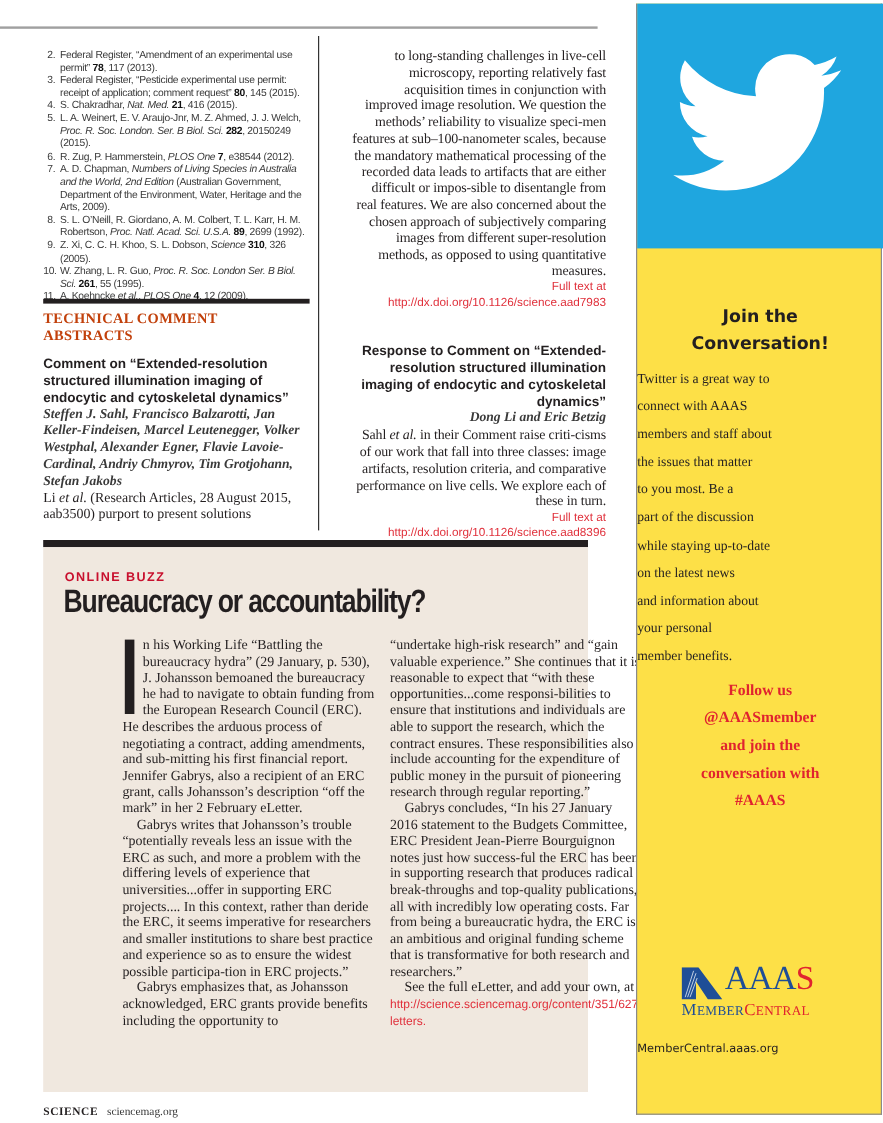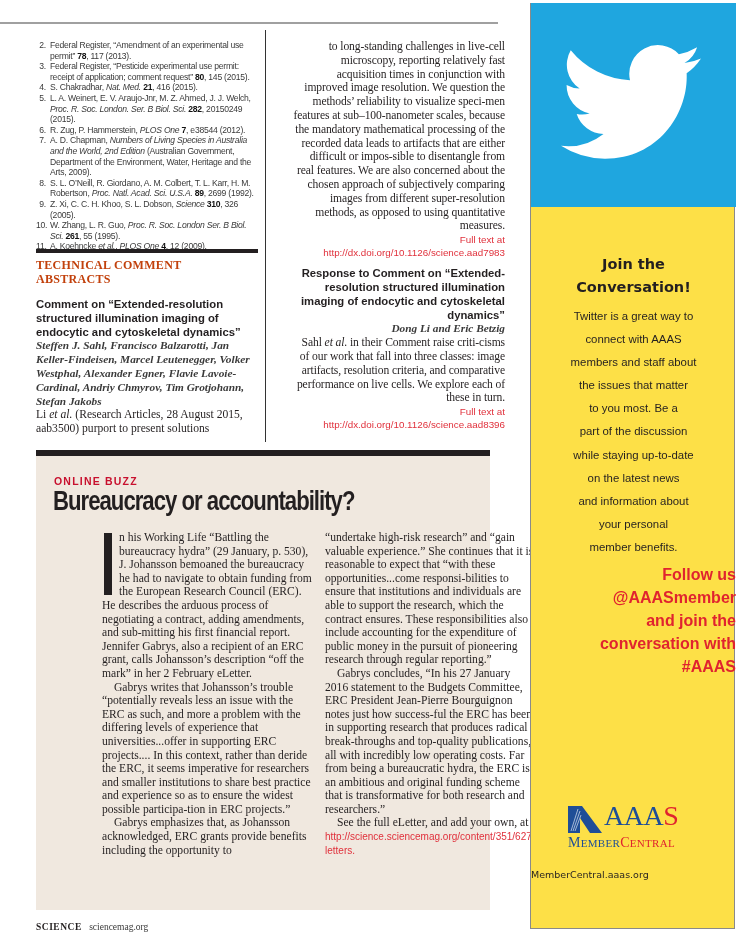--- a/index.html
+++ b/index.html
@@ -21,21 +21,21 @@
   .section-head { position: absolute; left: 36px; top: 258px; width: 222px; font-family: Liberation Serif, serif; font-weight: bold; font-size: 12px; line-height: 14px; color: #c2410c; letter-spacing: 0.3px; }
 
   .tc-title { font-family: "Liberation Sans", sans-serif; font-weight: bold; font-size: 11.3px; line-height: 13.8px; color: #231f20; }
   .tc-authors { font-family: "Liberation Serif", serif; font-style: italic; font-weight: bold; font-size: 11.3px; line-height: 13.8px; color: #3a3a3a; }
   .tc-body { font-family: "Liberation Serif", serif; font-size: 11.6px; line-height: 13.8px; color: #231f20; }
   .tc-link { font-family: "Liberation Sans", sans-serif; font-size: 9.8px; line-height: 13px; color: #e0303b; display: block; }
 
   .tc1 { position: absolute; left: 36px; top: 298px; width: 224px; }
   .col2 { position: absolute; left: 293px; top: 40px; width: 212px; text-align: right; }
   .col2 .tc-body { letter-spacing: -0.1px; }
-  .tc2 { margin-top: 8px; }
+  .tc2 { margin-top: 28px; }
 
   
   .buzz-rule { position: absolute; left: 36px; top: 450px; width: 454px; height: 6px; background: #231f20; }
   .buzz { position: absolute; left: 36px; top: 456px; width: 454px; height: 454px; background: #f0e8df; }
   .buzz-kicker { position: absolute; left: 18px; top: 19px; font-family: "Liberation Sans", sans-serif; font-weight: bold; font-size: 10.5px; letter-spacing: 1.2px; color: #c8102e; }
   .buzz-title { position: absolute; left: 17px; top: 30px; font-family: "Liberation Sans", sans-serif; font-weight: bold; font-size: 27px; letter-spacing: -1.2px; color: #231f20; transform: scaleX(0.82); transform-origin: left top; white-space: nowrap; }
   .buzz-col { position: absolute; top: 75px; width: 210px; font-family: "Liberation Serif", serif; font-size: 11.6px; line-height: 13.6px; color: #231f20; margin-left: 48px; }
   .buzz-col.left { left: 0px; padding-left: 0; }
   .buzz-col.right { left: 233px; }
   .buzz-col p { text-indent: 12px; }
@@ -44,22 +44,22 @@
 
   .footer { position: absolute; left: 36px; top: 922px; font-size: 9.5px; color: #231f20; }
   .footer .brand { font-weight: bold; letter-spacing: 0.5px; margin-right: 5px; }
   .footer .site { color: #3a3a3a; }
 
   
   .ad { position: absolute; left: 530px; top: 3px; width: 205px; height: 926px; border: 1px solid #8a8a8a; border-top: none; background: #fde047; }
   .ad-twitter { position: absolute; left: 0; top: 0; width: 205px; height: 204px; background: #1fa6df; }
   .ad-twitter svg { position: absolute; left: 30px; top: 40px; }
   .ad-heading { position: absolute; left: 0; top: 250px; width: 205px; text-align: center; font-family: "DejaVu Sans", sans-serif; font-weight: bold; font-size: 14.5px; line-height: 23px; color: #231f20; }
-  .ad-body { position: absolute; left: 0; top: 302px; width: 205px; text-align: center; font-family: Liberation Sans, sans-serif; font-size: 11.4px; line-height: 23.1px; color: #231f20; }
-  .ad-cta { position: absolute; left: 0; top: 560px; width: 205px; text-align: right; font-family: Liberation Sans, sans-serif; font-weight: bold; font-size: 16px; line-height: 23.1px; color: #e0232f; }
+  .ad-body { position: absolute; left: 0; top: 302px; width: 205px; text-align: left; font-family: Liberation Serif, serif; font-size: 11.4px; line-height: 23.1px; color: #231f20; }
+  .ad-cta { position: absolute; left: 0; top: 560px; width: 205px; text-align: center; font-family: Liberation Serif, serif; font-weight: bold; font-size: 13px; line-height: 23.1px; color: #e0232f; }
   .ad-logo { position: absolute; left: 37px; top: 799px; width: 135px; height: 55px; }
   .ad-logo .mark { position: absolute; left: 0; top: 4px; }
   .ad-logo .aaas { position: absolute; left: 36px; top: -2px; font-family: "Liberation Serif", serif; font-size: 28px; letter-spacing: -0.5px; color: #1f4e97; }
   .ad-logo .aaas .s { color: #e0232f; }
   .ad-logo .mc { position: absolute; left: 0; top: 33px; font-family: "Liberation Serif", serif; font-size: 11px; color: #1f4e97; letter-spacing: 0.3px; white-space: nowrap; }
   .ad-logo .mc .big { font-size: 14px; }
   .ad-logo .mc .red { color: #e0232f; }
   .ad-url { position: absolute; left: 0; top: 866px; width: 205px; font-family: "DejaVu Sans", sans-serif; font-size: 9.5px; color: #231f20; }
 </style>
 </head>

